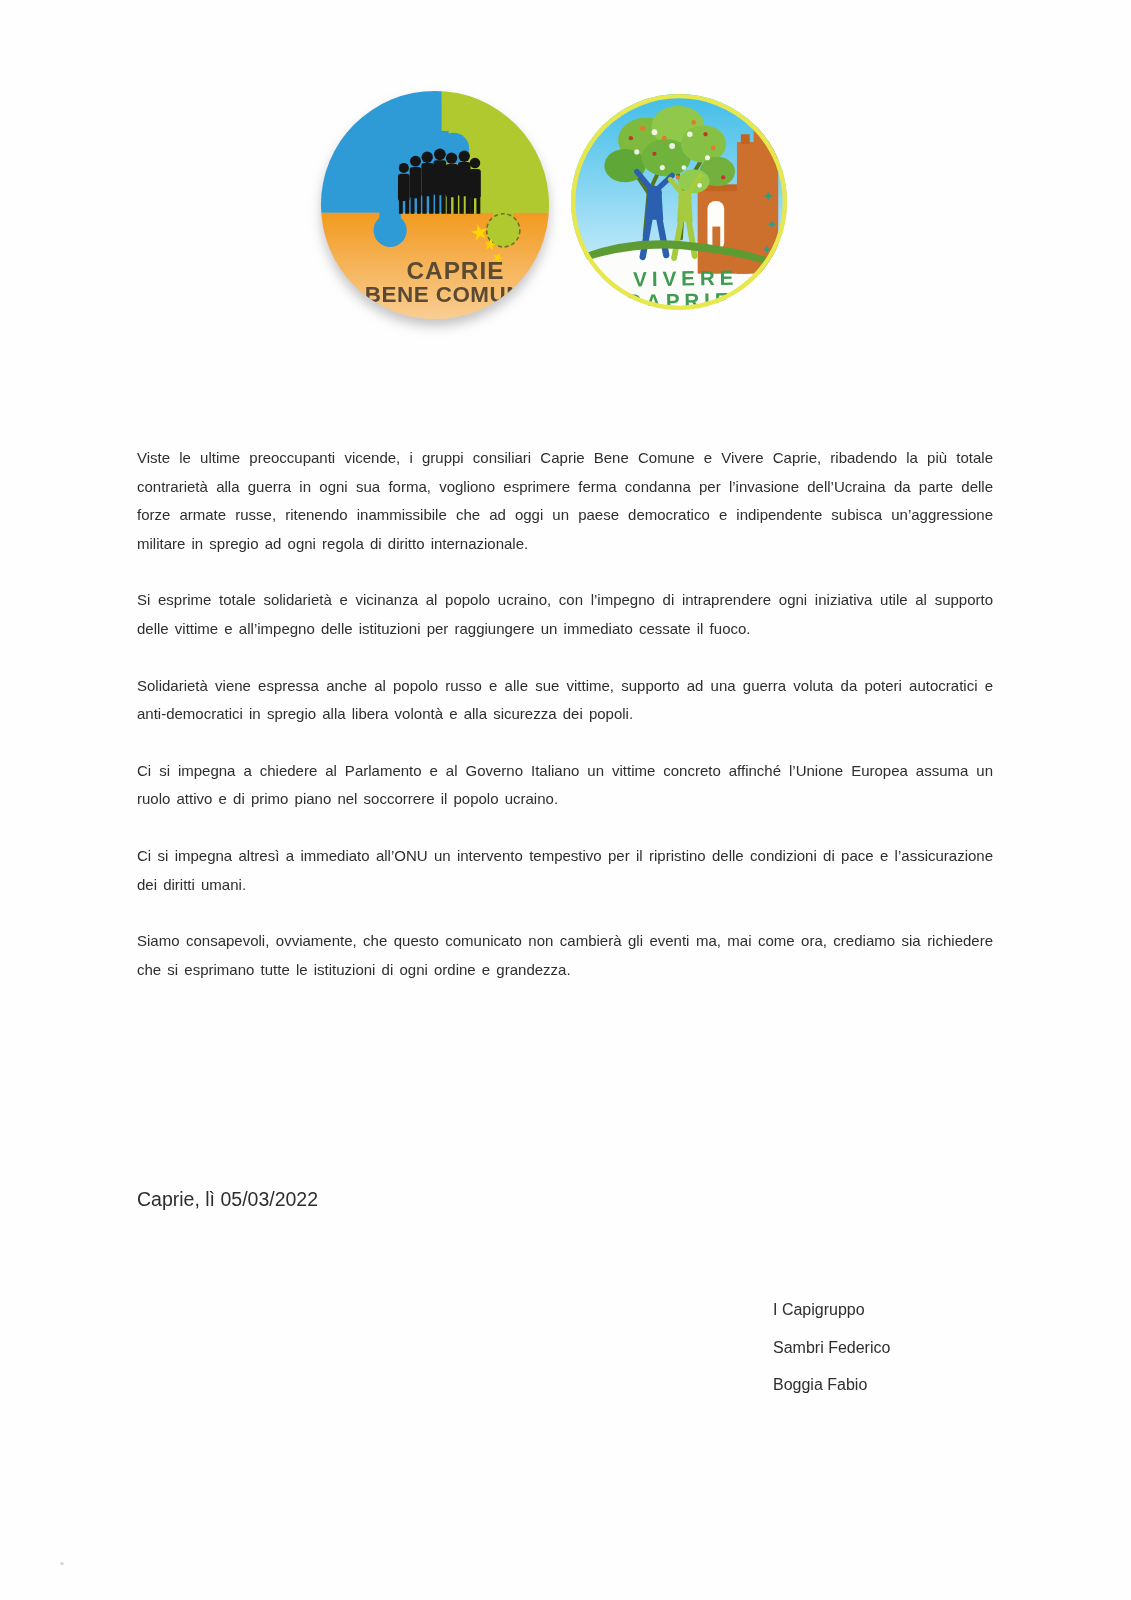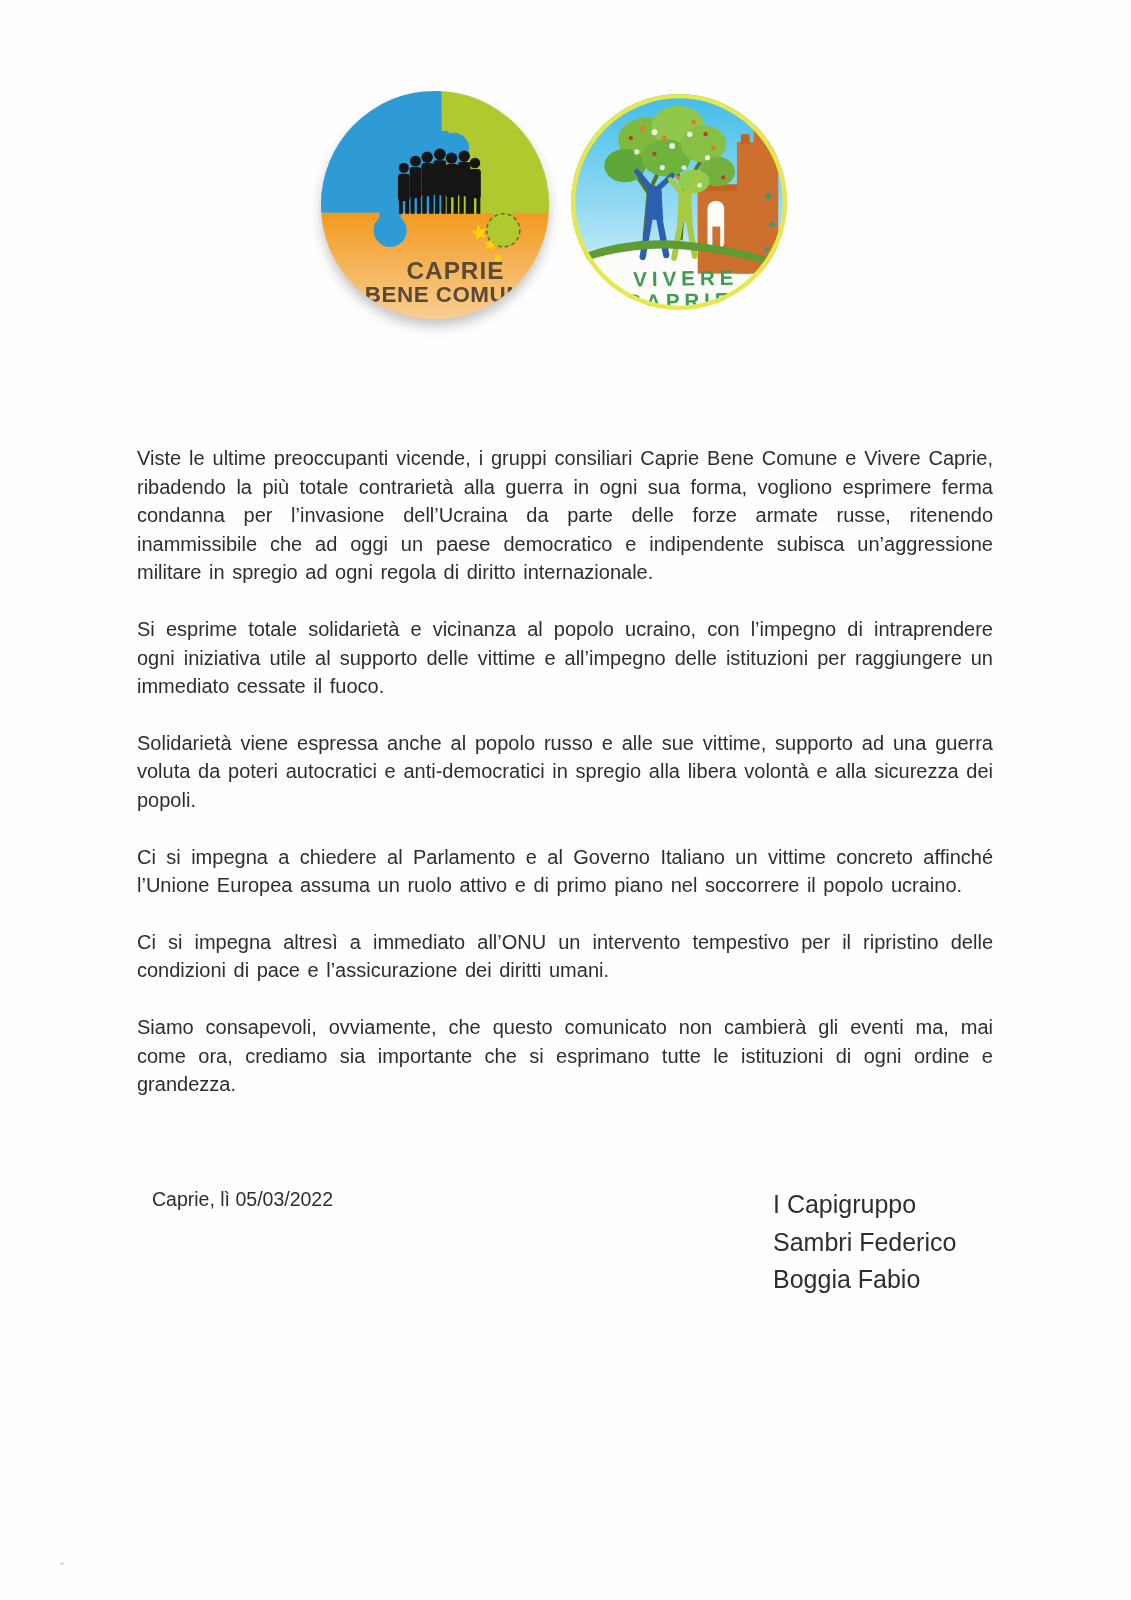--- a/index.html
+++ b/index.html
@@ -17,41 +17,40 @@
   .logo-cbc { position: absolute; top: 88px; left: 318px; width: 234px; height: 234px;
               filter: drop-shadow(0 7px 6px rgba(90,90,90,0.35)); }
   .logo-vc  { position: absolute; top: 91px; left: 568px; width: 222px; height: 222px; }
   .logo-cbc svg, .logo-vc svg { display: block; width: 100%; height: 100%; }
 
   .bodytext {
     position: absolute;
     left: 137px;
     top: 444px;
     width: 856px;
-    font-size: 20px;
+    font-size: 15px;
     line-height: 28.6px;
     text-align: justify;
     color: #2e2e2e;
     word-spacing: 2px;
   }
   .bodytext p { margin: 0 0 28px 0; text-align-last: left; }
 
   .dateline {
     position: absolute;
     left: 137px;
     top: 1188px;
     font-size: 19.5px;
     color: #2e2e2e;
-    margin-left: 15px;
   }
   .signature {
     position: absolute;
     left: 773px;
-    top: 1194px;
-    font-size: 25px;
+    top: 1299px;
+    font-size: 16px;
     color: #2e2e2e;
   }
   .signature div { margin-bottom: 16.5px; line-height: 21px; }
 
   
   .speck { position: absolute; left: 60px; top: 1562px; width: 4px; height: 3px;
            background: #c9c9c9; border-radius: 50%; opacity: .7; }
 </style>
 </head>
 <body>
@@ -247,21 +246,21 @@
       </svg>
     </div>
   </div>
 
   <div class="bodytext">
     <p>Viste le ultime preoccupanti vicende, i gruppi consiliari Caprie Bene Comune e Vivere Caprie, ribadendo la più totale contrarietà alla guerra in ogni sua forma, vogliono esprimere ferma condanna per l’invasione dell’Ucraina da parte delle forze armate russe, ritenendo inammissibile che ad oggi un paese democratico e indipendente subisca un’aggressione militare in spregio ad ogni regola di diritto internazionale.</p>
     <p>Si esprime totale solidarietà e vicinanza al popolo ucraino, con l’impegno di intraprendere ogni iniziativa utile al supporto delle vittime e all’impegno delle istituzioni per raggiungere un immediato cessate il fuoco.</p>
     <p>Solidarietà viene espressa anche al popolo russo e alle sue vittime, supporto ad una guerra voluta da poteri autocratici e anti-democratici in spregio alla libera volontà e alla sicurezza dei popoli.</p>
     <p>Ci si impegna a chiedere al Parlamento e al Governo Italiano un vittime concreto affinché l’Unione Europea assuma un ruolo attivo e di primo piano nel soccorrere il popolo ucraino.</p>
     <p>Ci si impegna altresì a immediato all’ONU un intervento tempestivo per il ripristino delle condizioni di pace e l’assicurazione dei diritti umani.</p>
-    <p>Siamo consapevoli, ovviamente, che questo comunicato non cambierà gli eventi ma, mai come ora, crediamo sia importante che si esprimano tutte le istituzioni di ogni ordine e grandezza.</p>
+    <p>Siamo consapevoli, ovviamente, che questo comunicato non cambierà gli eventi ma, mai come ora, crediamo sia richiedere che si esprimano tutte le istituzioni di ogni ordine e grandezza.</p>
   </div>
 
   <div class="dateline">Caprie, lì 05/03/2022</div>
 
   <div class="signature">
     <div>I Capigruppo</div>
     <div>Sambri Federico</div>
     <div>Boggia Fabio</div>
   </div>
 

